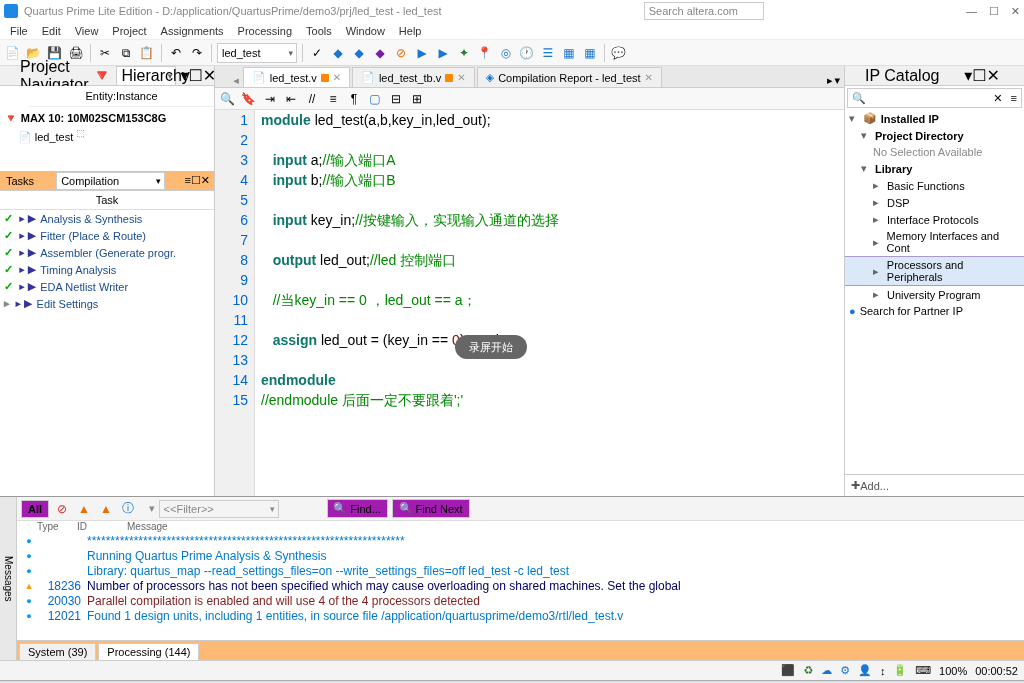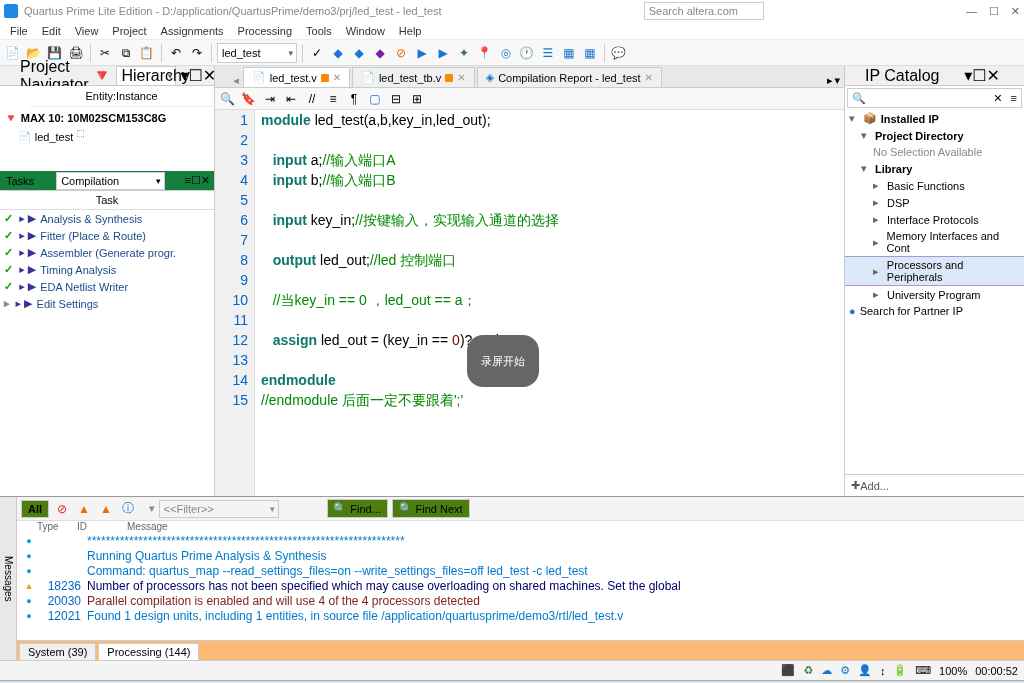--- a/index.html
+++ b/index.html
@@ -28,21 +28,21 @@
 
 .left { width:215px; display:flex; flex-direction:column; border-right:1px solid #ccc; }
 .panel-hdr { height:20px; background:#f0f0f0; border-bottom:1px solid #ccc; display:flex; align-items:center; padding:0 20px; font-size:16px; }
 .panel-hdr .close { margin-left:auto; padding:0 4px; }
 .nav-top { height:85px; background:#fff; overflow:hidden; }
 .nav-top .inst-hdr { text-align:center; padding:4px; font-size:11px; border-bottom:1px solid #eee;margin-left:29px; }
 .nav-top .tree { padding:4px; font-size:11px; }
 .nav-top .tree div { padding:1px 0; }
 
 .tasks-panel { flex:1; background:#fff; display:flex; flex-direction:column; min-height:0; }
-.tasks-hdr { height:20px; display:flex; align-items:center; border-bottom:1px solid #ccc; background:#15803d; }
+.tasks-hdr { height:20px; display:flex; align-items:center; border-bottom:1px solid #ccc; background:#fdba74; }
 .tasks-hdr .lbl { padding:0 6px; }
 .tasks-hdr .combo { flex:1; border:1px solid #ccc; background:#fff; height:18px; margin:0 16px; display:flex; align-items:center; padding:0 4px; position:relative; }
 .tasks-hdr .combo::after { content:"▾"; position:absolute; right:3px; font-size:9px; }
 .task-col-hdr { text-align:center; padding:3px; border-bottom:1px solid #ddd; font-size:11px; }
 .task-list { flex:1; overflow:hidden; }
 .task-item { display:flex; align-items:center; padding:2px 4px; font-size:11px; }
 .task-item .chk { color:#0a0; margin-right:6px; font-weight:bold; }
 .task-item .arr { color:#339; margin-right:4px; }
 
 
@@ -56,41 +56,41 @@
 
 .ed-toolbar { height:22px; background:#f8f8f8; border-bottom:1px solid #ddd; display:flex; align-items:center; padding:0 4px; gap:3px; }
 
 .code { flex:1; display:flex; background:#fff; font-family:Consolas,monospace; font-size:14px; line-height:20px; overflow:hidden; }
 .gutter { width:40px; background:#f0f0f0; color:#0066cc; text-align:right; padding-right:6px; border-right:1px solid #ddd; white-space:pre; }
 .src { flex:1; padding-left:6px; white-space:pre; color:#000; position:relative; }
 .kw { color:#0f766e; font-weight:bold; }
 .cm { color:#080; }
 .num { color:#800; }
 
-.overlay-badge { position:absolute; left:212px; top:225px; background:#666; color:#fff; padding:16px 14px; border-radius:16px; font-size:11px; }
+.overlay-badge { position:absolute; left:200px; top:225px; background:#666; color:#fff; padding:2px 14px; border-radius:16px; font-size:11px; }
 
 .left-vtab { width:17px; background:#e8e8e8; border-right:1px solid #ccc; display:flex; align-items:center; justify-content:center; }
 
 
 .right { width:180px; border-left:1px solid #ccc; display:flex; flex-direction:column; background:#fff; }
 .ip-search { height:20px; border:1px solid #ccc; margin:2px; display:flex; align-items:center; }
 .ip-search .mag { padding:0 4px; }
 .ip-tree { flex:1; overflow:hidden; font-size:11px; }
 .ip-tree .node { padding:2px 4px 2px 12px; display:flex; align-items:center; gap:4px; }
 .ip-tree .node.l1 { padding-left:4px; }
 .ip-tree .node.l2 { padding-left:16px; }
 .ip-tree .node.l3 { padding-left:28px; }
 .ip-tree .sel { background:#dbe8f7; border-bottom:1px solid #a9c; border-top:1px solid #a9c; }
 .ip-tree .toggle { color:#666; width:10px; }
 .ip-add { height:22px; border-top:1px solid #ccc; display:flex; align-items:center; padding:0 6px; color:#555; }
 
 
 .messages { height:164px; border-top:1px solid #999; display:flex; flex-direction:column; background:#fff; }
 .msg-toolbar { height:24px; display:flex; align-items:center; padding:0 4px; gap:4px; border-bottom:1px solid #ddd; background:#f4f4f4; }
-.msg-btn { padding:2px 6px; border:1px solid #ccc; background:#4d7c0f; font-size:11px; display:flex; align-items:center; gap:3px; }
+.msg-btn { padding:2px 6px; border:1px solid #ccc; background:#a21caf; font-size:11px; display:flex; align-items:center; gap:3px; }
 .msg-filter { flex:0 0 120px; border:1px solid #ccc; height:18px; padding:0 4px; color:#888; display:flex; align-items:center; position:relative; }
 .msg-filter::after{content:"▾"; position:absolute; right:3px; font-size:9px;}
 .msg-body { flex:1; overflow:hidden; font-family:Consolas,monospace; font-size:12px; line-height:15px; padding:2px 4px; }
 .msg-row { display:flex; white-space:nowrap; }
 .msg-row .ico { width:16px; text-align:center; font-size:9px; }
 .msg-row .id { width:50px; text-align:right; padding-right:6px; }
 .msg-row .txt { flex:1; }
 .msg-row.info .ico { color:#09f; }
 .msg-row.warn .ico { color:#f90; }
 .msg-hdr-row {display:flex; font-size:10px; color:#666; padding:0 4px;}
@@ -400,21 +400,21 @@
             <span class="txt" style="color:#007acc">********************************************************************</span>
           </div>
           <div class="msg-row info">
             <span class="ico">●</span>
             <span class="id" style="color:#0066cc"></span>
             <span class="txt" style="color:#007acc">Running Quartus Prime Analysis &amp; Synthesis</span>
           </div>
           <div class="msg-row info">
             <span class="ico">●</span>
             <span class="id" style="color:#0066cc"></span>
-            <span class="txt" style="color:#007acc">Command: quartus_map --read_settings_files=on --write_settings_files=off led_test -c led_test</span>
+            <span class="txt" style="color:#007acc">Library: quartus_map --read_settings_files=on --write_settings_files=off led_test -c led_test</span>
           </div>
           <div class="msg-row warn">
             <span class="ico">▲</span>
             <span class="id" style="color:#0066cc">18236</span>
             <span class="txt" style="color:#006">Number of processors has not been specified which may cause overloading on shared machines.  Set the global</span>
           </div>
           <div class="msg-row info">
             <span class="ico">●</span>
             <span class="id" style="color:#0066cc">20030</span>
             <span class="txt" style="color:#7f1d1d">Parallel compilation is enabled and will use 4 of the 4 processors detected</span>

